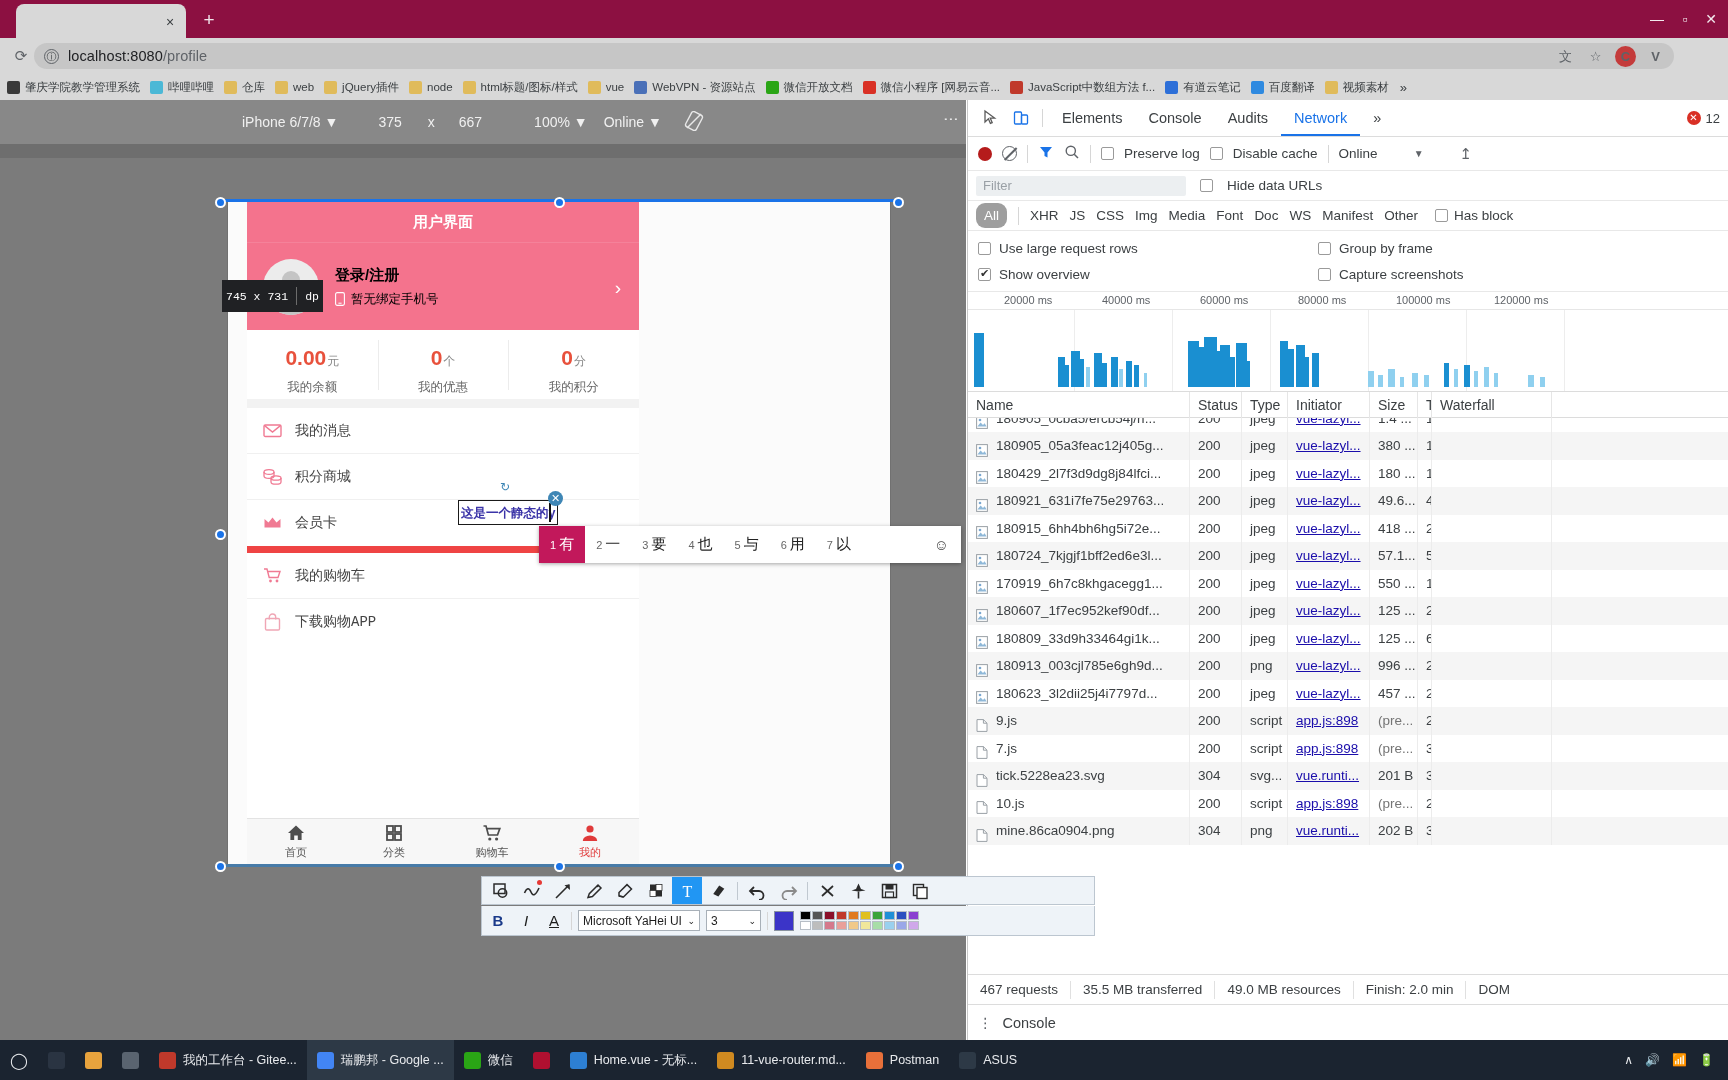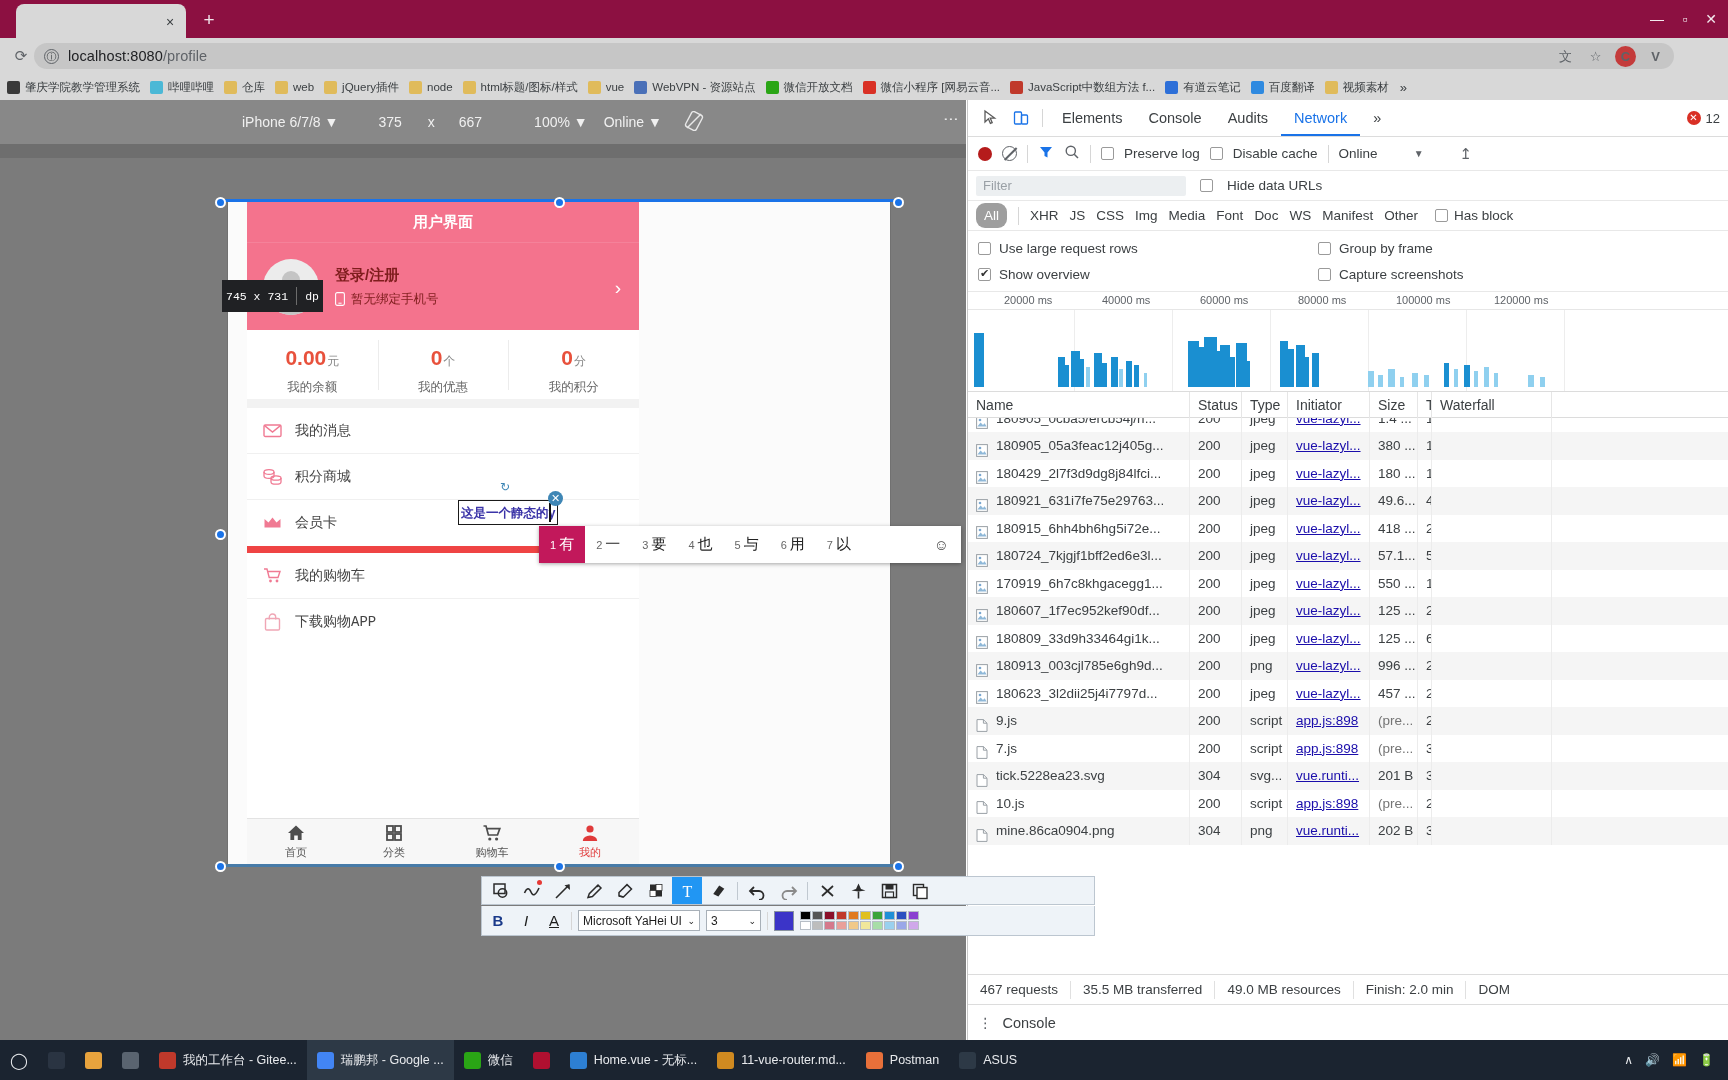--- a/index.html
+++ b/index.html
@@ -108,21 +108,21 @@
   .ph-hdr-t { position:absolute; left:0; right:0; top:11px; text-align:center;
     color:#fff; font-size:15px; font-weight:bold; }
   .ph-prof { height:88px; background:#f4738d; display:flex; align-items:center;
              padding:0 16px; position:relative; border-top:1px solid #f5829a; }
   .ph-av { width:56px; height:56px; border-radius:50%; background:#ececec; position:relative;
            flex:none; overflow:hidden; }
   .ph-av::before { content:""; position:absolute; left:19px; top:12px; width:18px; height:18px;
     border-radius:50%; background:#c4c4c4; }
   .ph-av::after { content:""; position:absolute; left:10px; top:35px; width:36px; height:30px;
     border-radius:50% 50% 0 0 / 100% 100% 0 0; background:#c4c4c4; }
-  .ph-pt { margin-left:16px; color:#7f1d1d; }
+  .ph-pt { margin-left:16px; color:#000000; }
   .ph-pt .n { font-size:15px; font-weight:bold; margin-bottom:6px; }
   .ph-pt .p { font-size:12.5px; display:flex; align-items:center; gap:6px; }
   .ph-chev { position:absolute; right:18px; top:34px; color:#fff; font-size:19px; }
 
   .ph-stats { display:flex; height:78px; background:#fff; border-bottom:9px solid #f2f2f2; }
   .ph-st { flex:1; text-align:center; padding-top:16px; position:relative; }
   .ph-st + .ph-st::before { content:""; position:absolute; left:0; top:10px;
     width:1px; height:50px; background:#ececec; }
   .ph-st .v { color:#e8513c; font-size:21px; font-weight:bold; }
   .ph-st .v span { font-size:12px; color:#888; font-weight:normal; margin-left:1px; }

